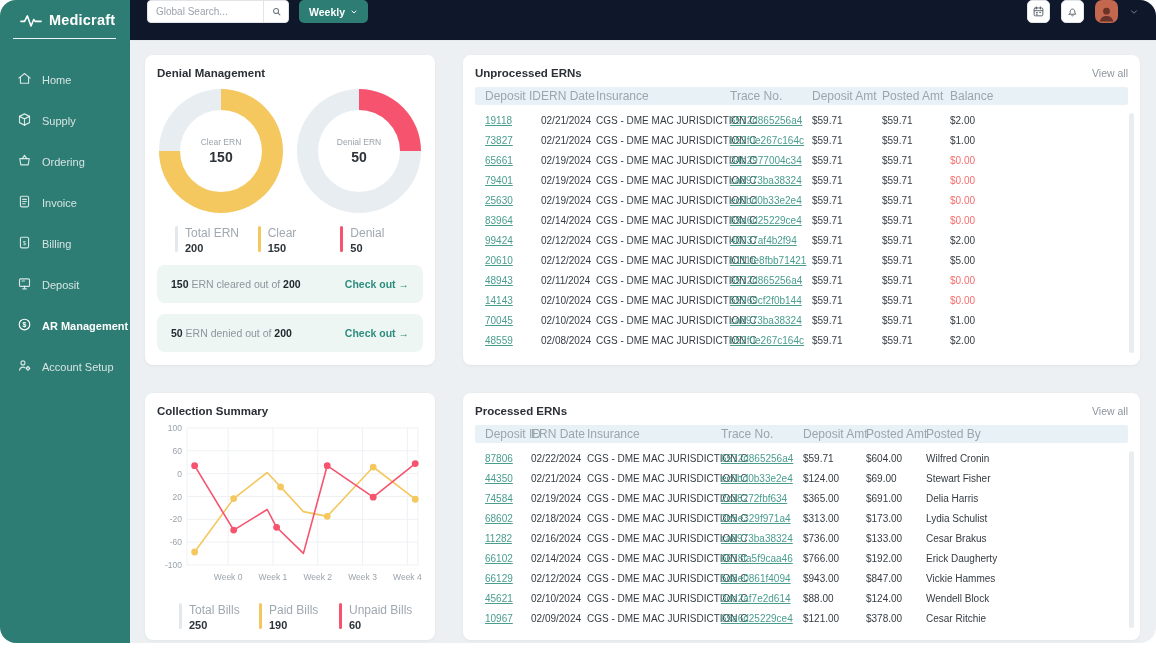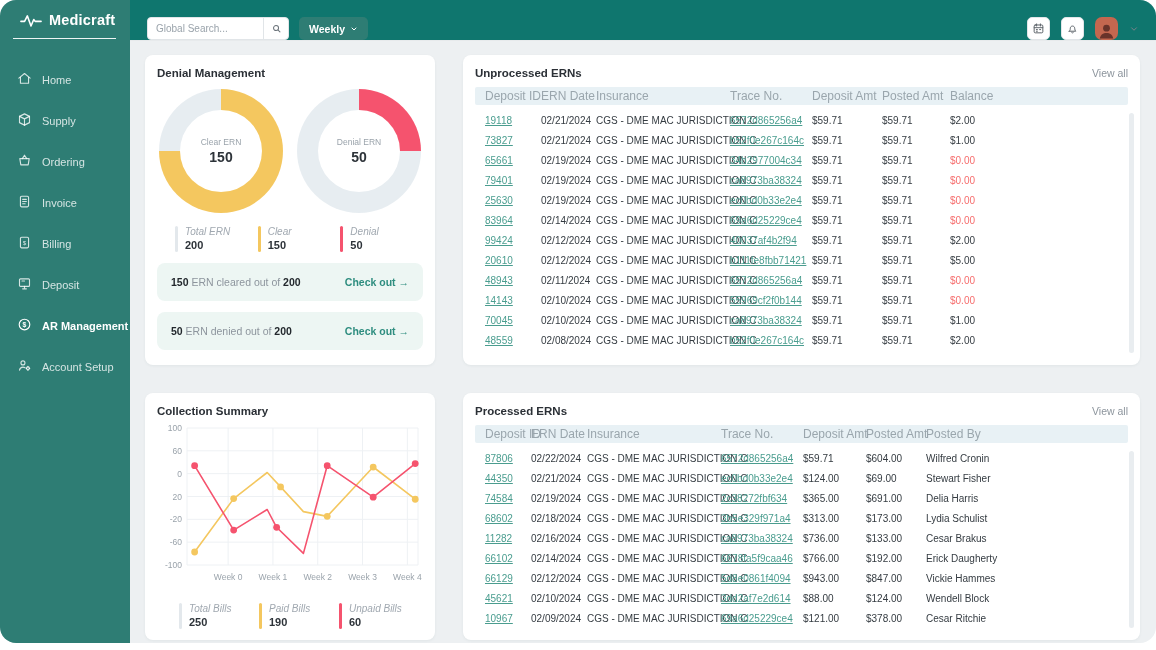--- a/index.html
+++ b/index.html
@@ -13,21 +13,21 @@
   .brand { font-size:14.5px; font-weight:bold; letter-spacing:.2px; }
   .logo-divider { border-bottom:1.5px solid rgba(255,255,255,.92); margin:0 14px 6px 13px; }
   .nav-item { display:flex; align-items:flex-end; gap:10px; height:41px; padding-left:17px; cursor:pointer;
               color:rgba(255,255,255,.8); font-size:11px; }
   .nav-item .ic { width:15px; height:15px; display:flex; }
   .nav-item .ic svg { width:15px; height:15px; }
   .nav-item.active { color:#fff; font-weight:bold; }
 
   
   .right { flex:1; display:flex; flex-direction:column; min-width:0; }
-  .topbar { height:41px; background:#0f766e; border-bottom:1px solid #e7eaec; display:flex; align-items:flex-end; padding:0 17px; flex:0 0 41px; }
+  .topbar { height:41px; background:#0f172a; border-bottom:1px solid #e7eaec; display:flex; align-items:flex-start; padding:0 17px; flex:0 0 41px; }
   .search-wrap { display:flex; align-items:center; width:142px; height:23px; border:1px solid #e1e5e8; border-radius:4px; background:#fff; }
   .search-wrap input { border:0; outline:0; flex:1; min-width:0; font-size:10px; padding:0 8px; color:#5a6268; font-family:"Liberation Sans", sans-serif; }
   .search-wrap input::placeholder { color:#9aa3ab; }
   .search-div { width:1px; height:100%; background:#e1e5e8; }
   .search-btn { width:24px; height:100%; display:flex; align-items:center; justify-content:center; cursor:pointer; background:none; border:0; }
   .search-btn svg { width:11px; height:11px; }
   .period-btn { margin-left:10px; height:23px; background:#2e7d74; color:#fff; border:0; border-radius:5px; font-size:10.5px;
                 font-weight:bold; display:flex; align-items:center; gap:5px; padding:0 10px; cursor:pointer; font-family:"Liberation Sans", sans-serif; }
   .period-btn svg { width:8px; height:8px; }
   .topbar-right { margin-left:auto; display:flex; align-items:center; gap:11px; }
@@ -49,21 +49,21 @@
   .donuts { display:flex; justify-content:space-between; padding:0 2px; margin-top:10px; }
   .donut { width:124px; height:124px; border-radius:50%; position:relative; }
   .donut::after { content:""; position:absolute; inset:21px; background:#fff; border-radius:50%; }
   .donut-center { position:absolute; inset:0; display:flex; flex-direction:column; align-items:center; justify-content:center; z-index:1; gap:2px; }
   .donut-label { font-size:8.5px; color:#9aa3ab; }
   .donut-value { font-size:14px; font-weight:bold; color:#2d3339; }
   .legend-row { display:flex; margin-top:13px; padding-left:18px; gap:0; }
   .legend-item { display:flex; gap:7px; width:88px; }
   .legend-bar { width:3px; height:26px; border-radius:2px; flex:0 0 3px; }
   .legend-texts { display:flex; flex-direction:column; gap:2px; }
-  .legend-label { font-size:10px; color:#a0a8b0;font-style:italic; }
+  .legend-label { font-size:12px; color:#a0a8b0; }
   .legend-value { font-size:11px; font-weight:bold; color:#2d3339; }
   .action-row { background:#edf6f3; border-radius:8px; height:38px; display:flex; align-items:center; justify-content:space-between;
                 padding:0 14px; margin-top:11px; }
   .action-text { font-size:10.5px; color:#8d959d; }
   .action-text b { color:#23282d; }
   .action-link { font-size:10.5px; color:#2e8d7f; font-weight:bold; text-decoration:none; cursor:pointer; }
 
   
   .t-head { display:grid; align-items:center; background:#e8f1f5; height:18px; padding:0 10px; border-radius:2px; margin-top:8px; }
   .t-head span { font-size:12px; color:#9aa6ad; white-space:nowrap; }

